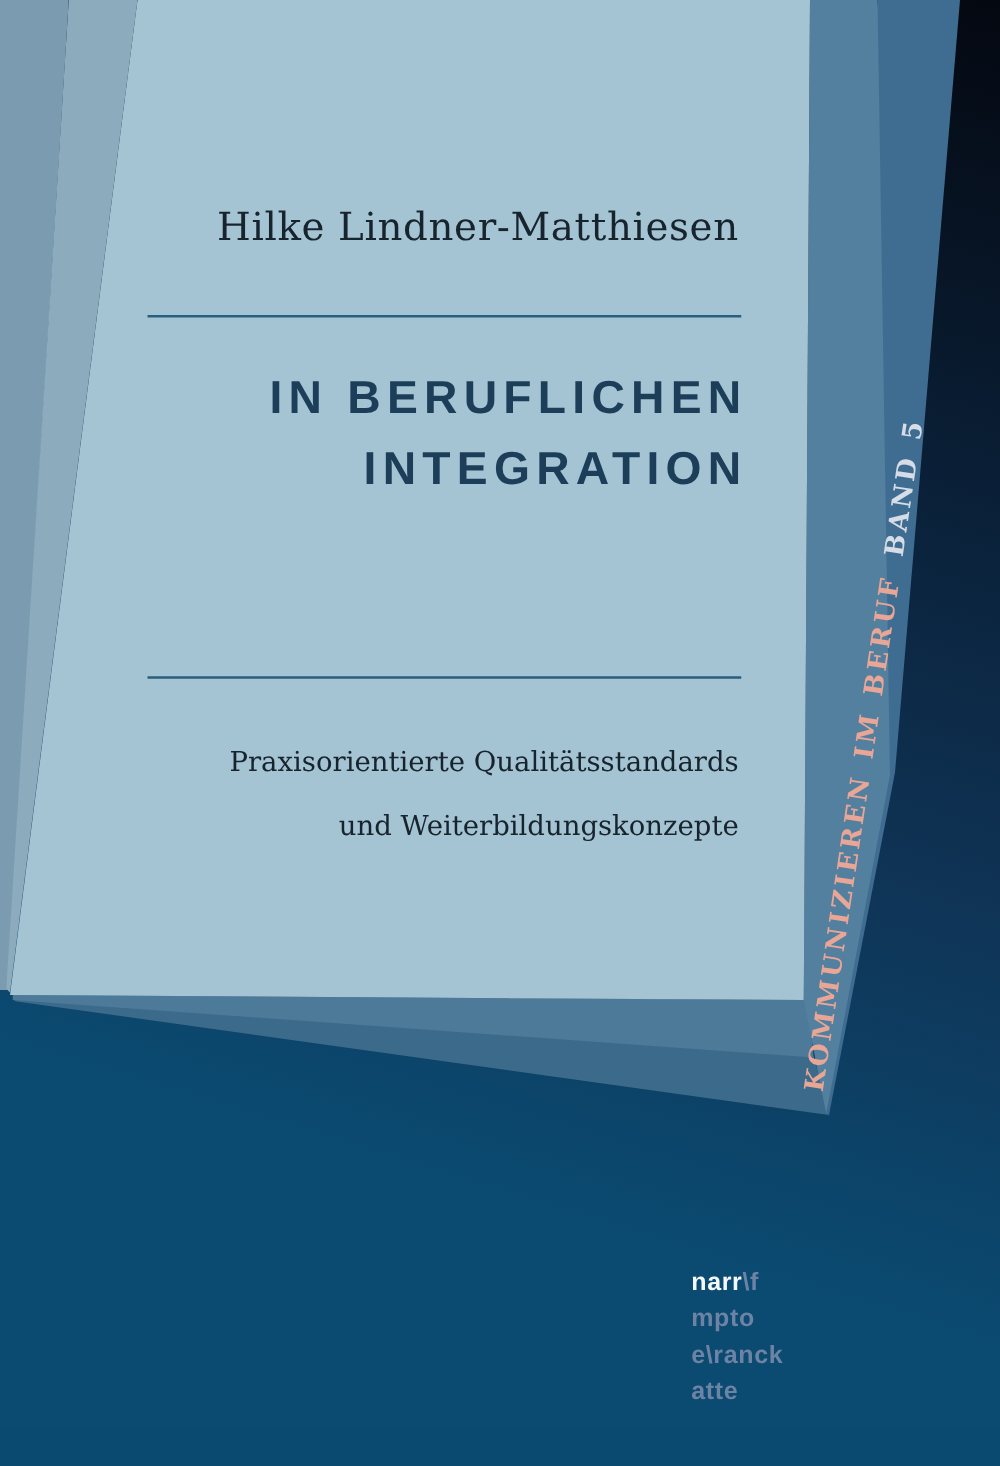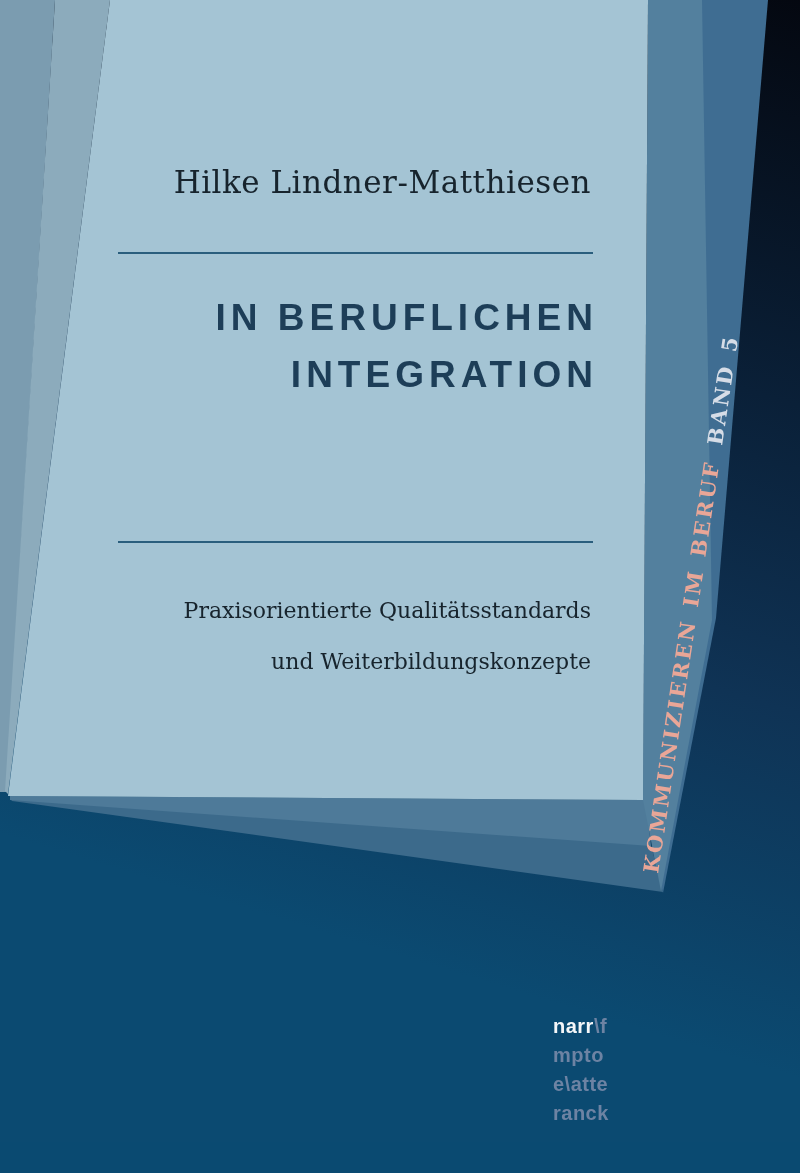--- a/index.html
+++ b/index.html
@@ -164,17 +164,17 @@
     </div>
   </div>
 
   <div class="series">
     <span class="series-name">KOMMUNIZIEREN IM BERUF</span><span class="series-band">BAND 5</span>
   </div>
 
   <div class="logo">
     <div><span class="strong">narr</span><span>\f</span></div>
     <div>mpto</div>
-    <div>e\atte</div>
-    <div>ranck</div>
+    <div>e\ranck</div>
+    <div>atte</div>
   </div>
 
 </div>
 
 </body></html>

